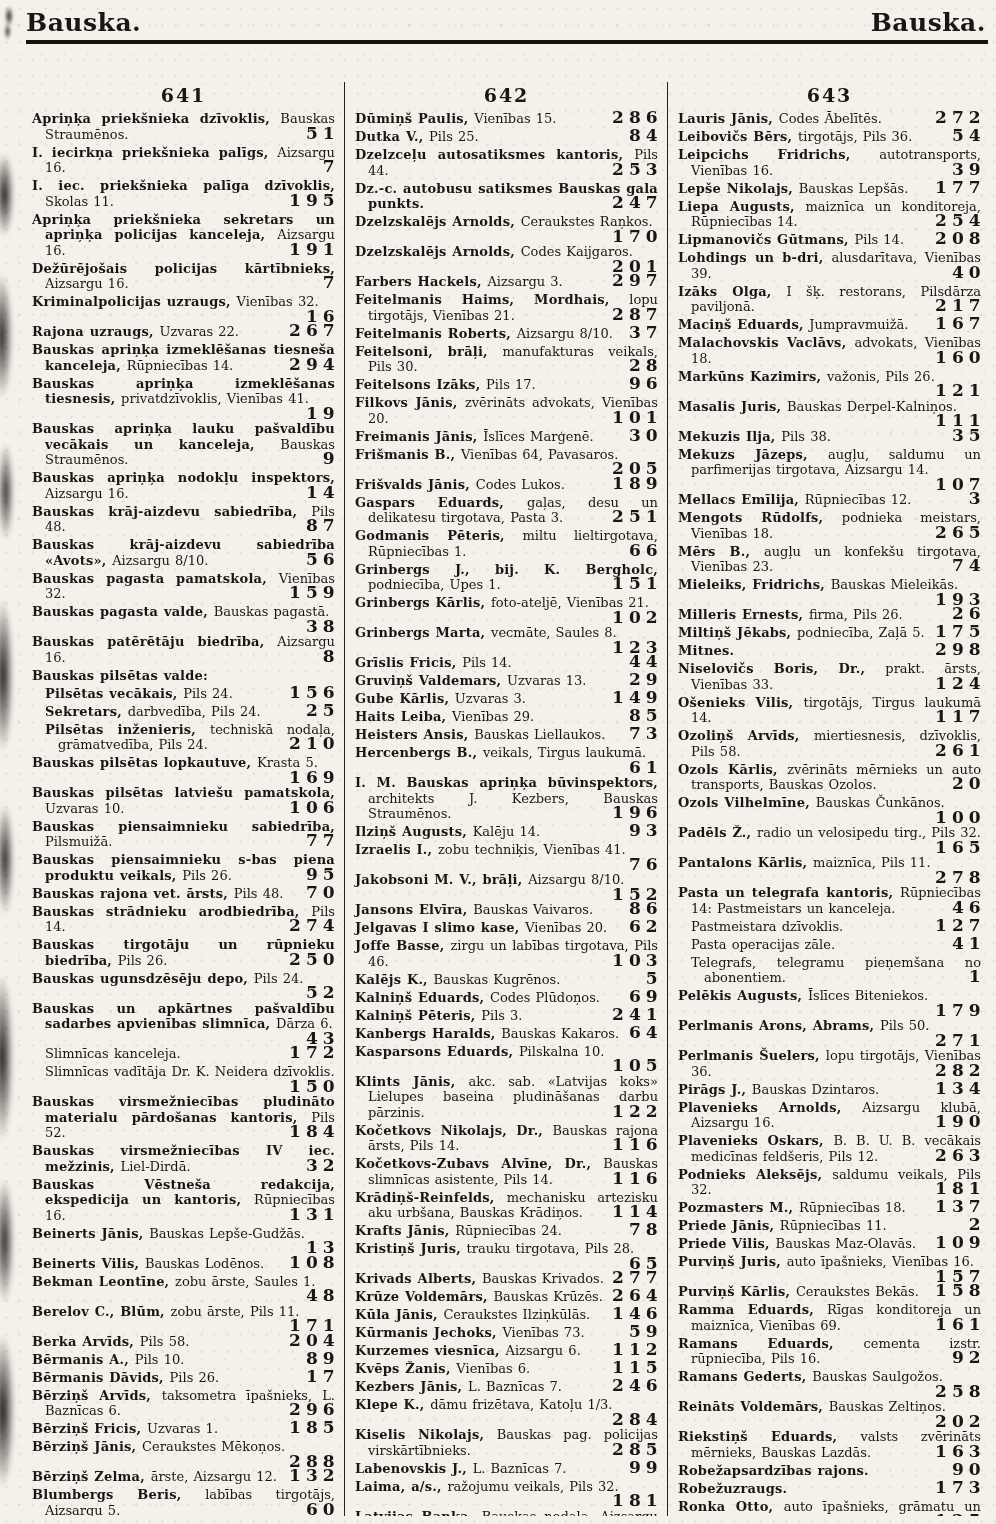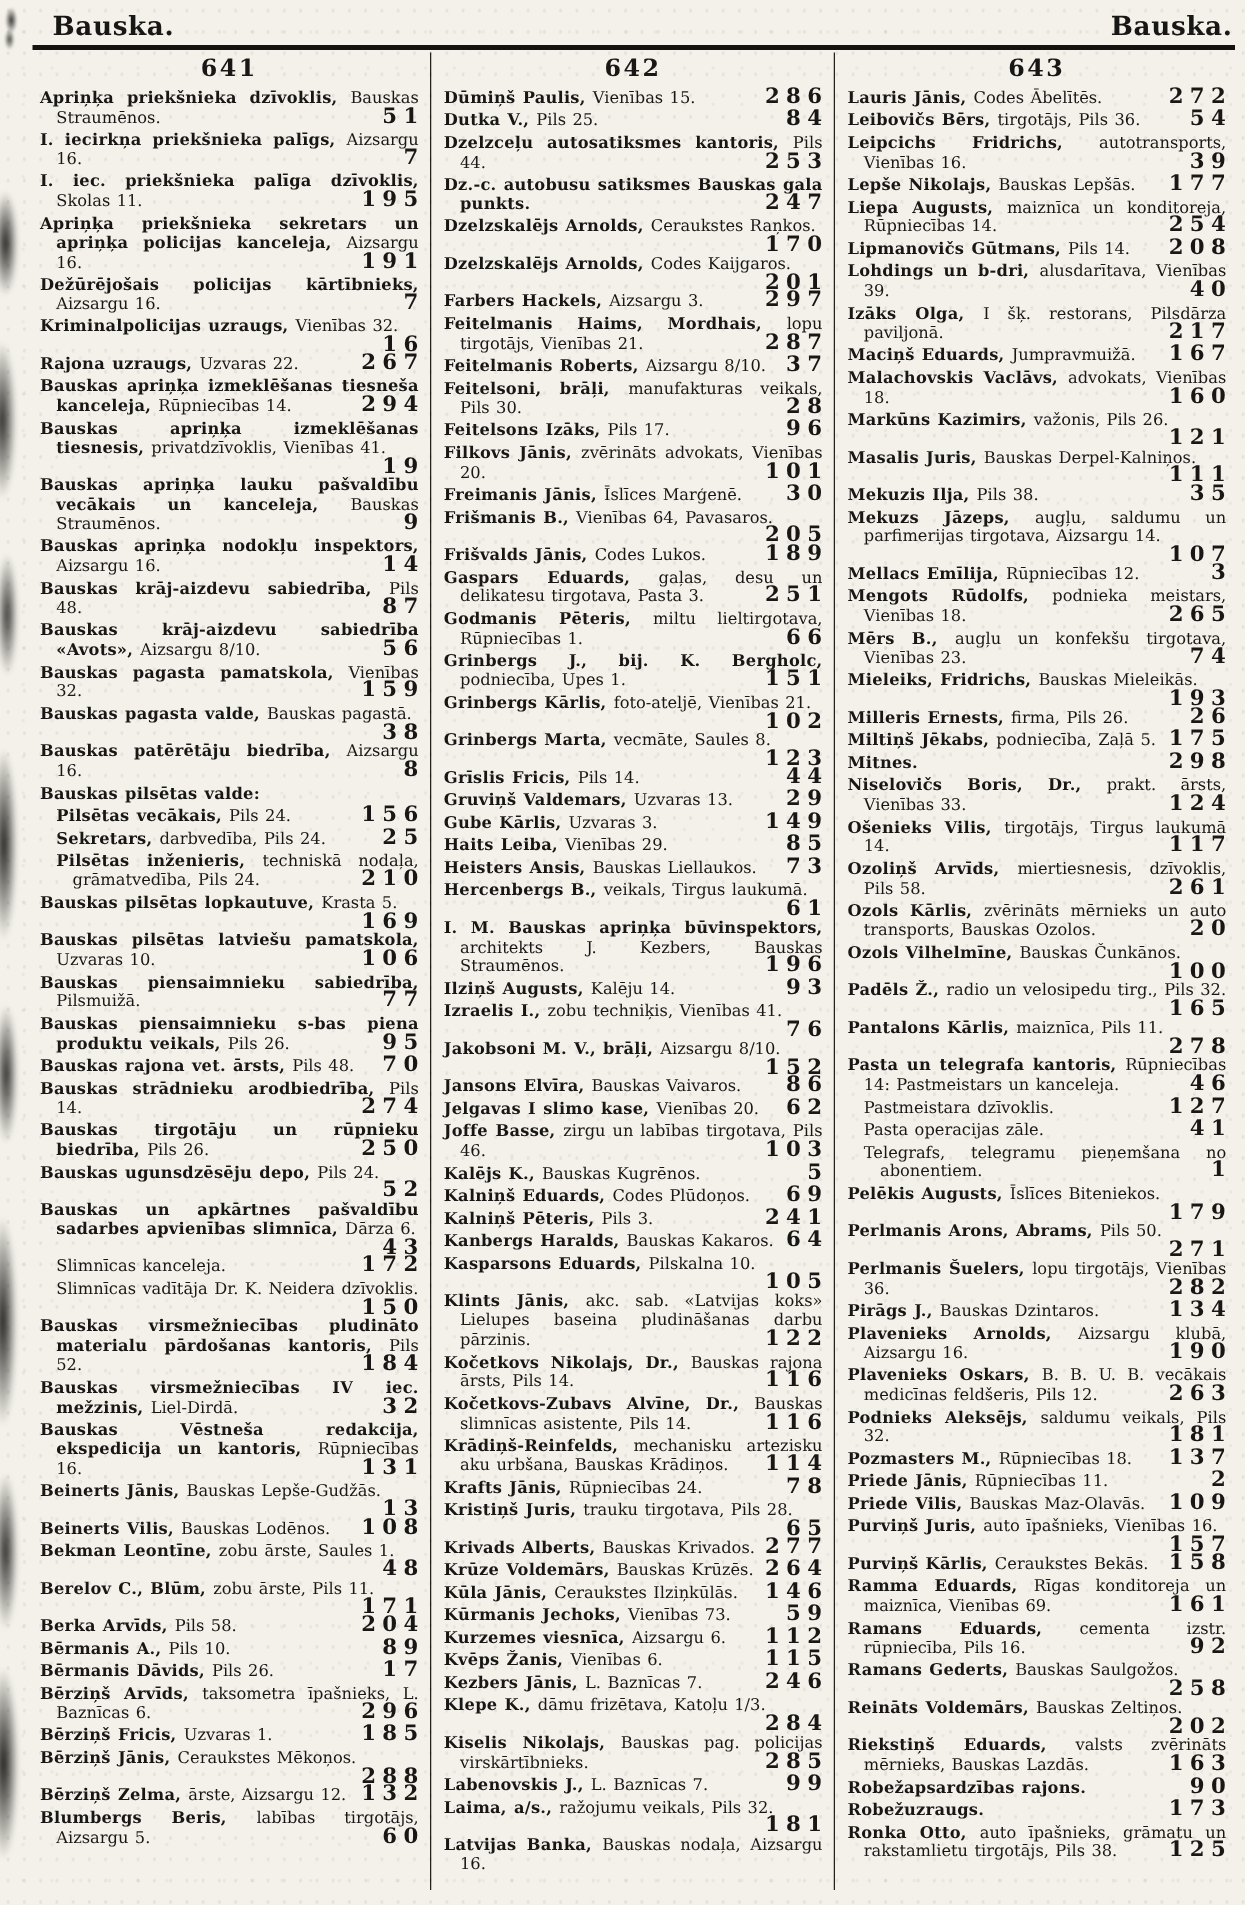--- a/index.html
+++ b/index.html
@@ -34,31 +34,31 @@
     position:absolute;left:2px;top:6px;width:14px;height:34px;
     background:radial-gradient(ellipse 7px 15px at 50% 30%, rgba(10,8,6,.8), transparent 70%),
                radial-gradient(ellipse 6px 12px at 40% 75%, rgba(10,8,6,.7), transparent 70%);
     filter:blur(1px);pointer-events:none;
   }
   .running-head{
     display:flex;justify-content:space-between;align-items:flex-end;
     padding:8px 10px 0 26px;
   }
   .running-head .head-word{
-    font-size:21px;font-weight:bold;letter-spacing:.5px;margin-left:16px;
+    font-size:25px;font-weight:bold;letter-spacing:.5px;
   }
   .head-rule{
     margin:3px 8px 0 26px;border:0;border-top:4px solid #15130f;height:0;
   }
   .columns{
     display:flex;align-items:stretch;
     padding:2px 6px 0 22px;height:1472px;box-sizing:border-box;
   }
   .col{
-    flex:1 1 0;min-width:0;padding:0 9px 0 10px;overflow:hidden;box-sizing:border-box;
+    flex:1 1 0;min-width:0;padding:0 9px 0 10px;overflow:hidden;box-sizing:border-box;margin-top:36px;
   }
   .col.mid{border-left:1.5px solid #24211c;border-right:1.5px solid #24211c;}
   .col-number{
     text-align:center;font-size:19px;font-weight:bold;letter-spacing:2px;
     margin:2px 0 5px 0;
   }
   .entry{
     display:flow-root;
     font-size:13px;line-height:15.5px;
     text-align:justify;

